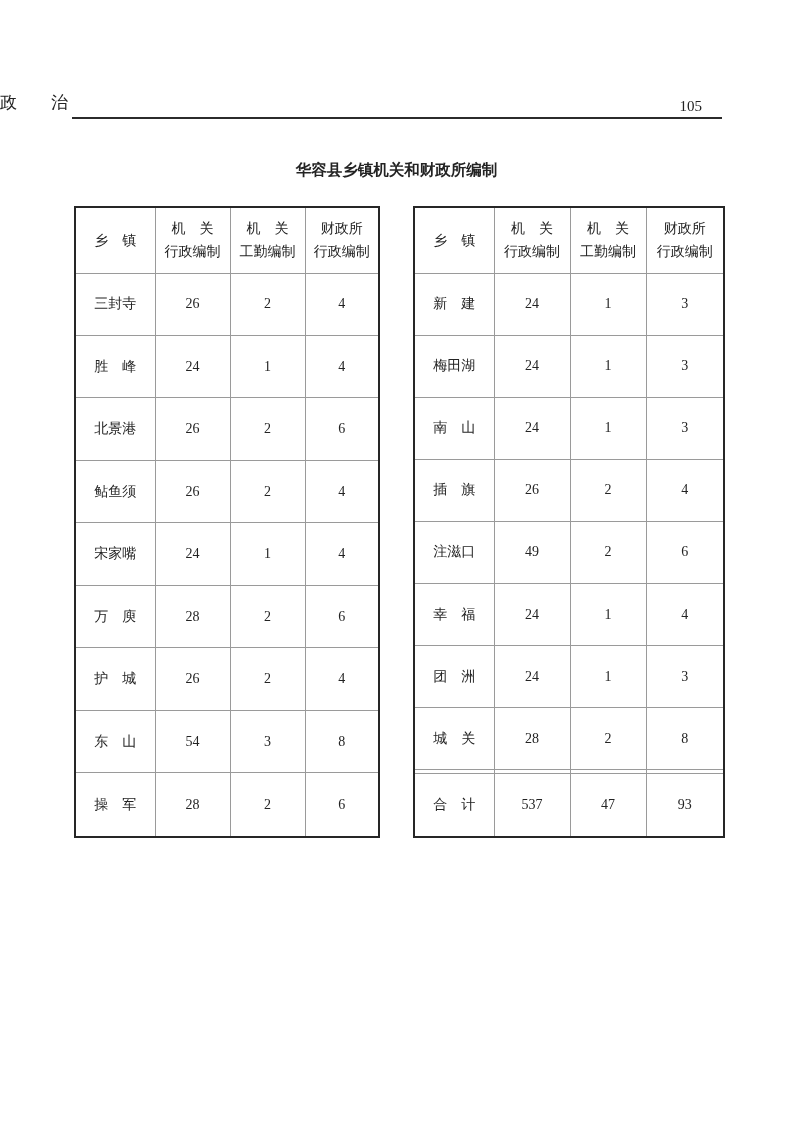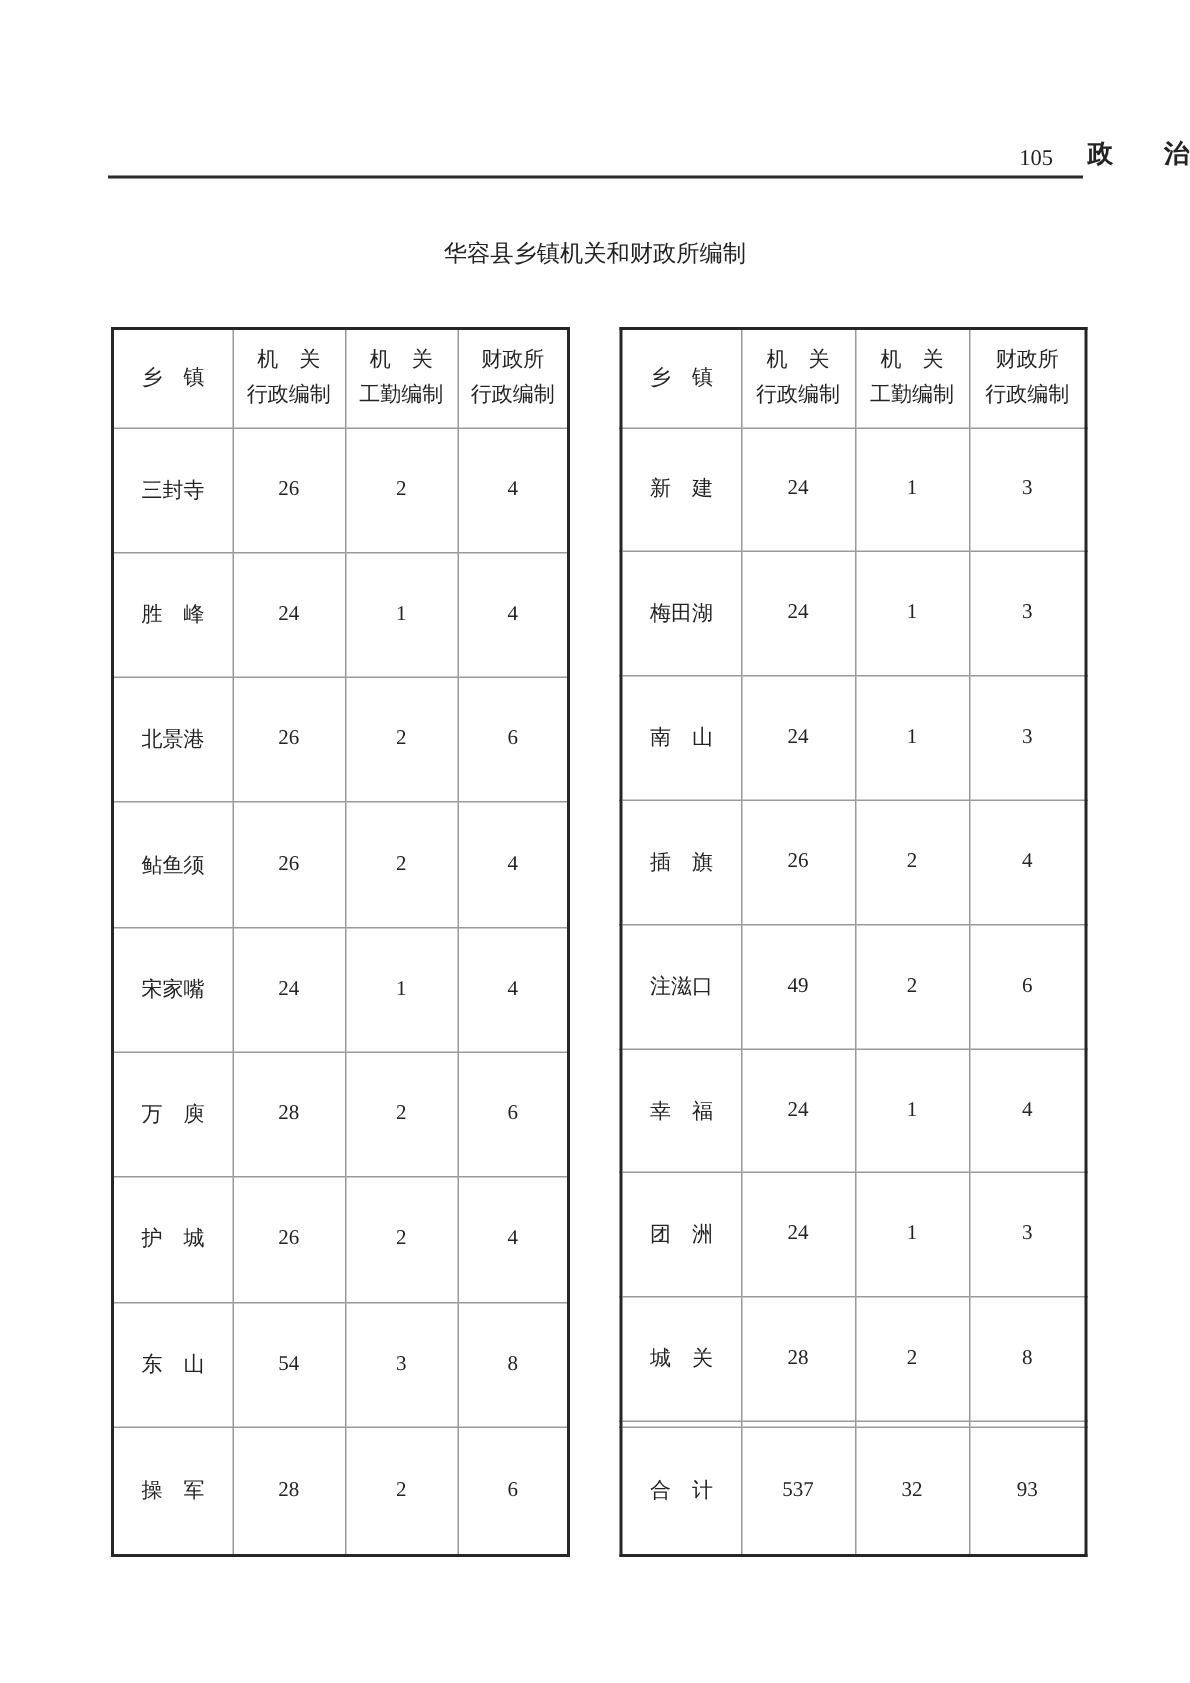--- a/index.html
+++ b/index.html
@@ -14,23 +14,23 @@
     background: var(--page-bg, #ffffff);
     color: var(--ink, #232323);
     font-family: "Liberation Serif", serif;
     overflow: hidden;
   }
   .section-title {
     position: absolute;
     top: 93px;
     left: 0;
     width: 100%;
-    text-align: right;
+    text-align: left;
     font-family: "Liberation Sans", sans-serif;
-    font-weight: 700;
+    font-weight: 400;
     font-size: 17px;
     line-height: 20px;
   }
   .page-number {
     position: absolute;
     top: 97px;
     right: 91px;
     font-family: "Liberation Serif", serif;
     font-size: 15px;
     line-height: 18px;
@@ -44,28 +44,28 @@
     height: 2px;
     background: #2b2b2b;
   }
   .table-title {
     position: absolute;
     top: 160px;
     left: 0;
     width: 100%;
     text-align: center;
     font-family: "Liberation Sans", sans-serif;
-    font-weight: 400;
+    font-weight: 700;
     font-size: 15.5px;
     line-height: 19px;
   }
   table.data-table {
     position: absolute;
-    top: 218px;
-    height: 820px;
+    top: 206px;
+    height: 632px;
     border-collapse: collapse;
     table-layout: fixed;
     border: 2px solid #262626;
   }
   table.data-table.left  { left: 74px;  width: 304px; }
   table.data-table.right { left: 413px; width: 310px; }
   .data-table th, .data-table td {
     border: 1px solid var(--grid, #9a9a9a);
     padding: 0;
     text-align: center;
@@ -239,19 +239,19 @@
         </tr>
         <tr>
           <td></td>
           <td></td>
           <td></td>
           <td></td>
         </tr>
         <tr>
           <td>合　计</td>
           <td>537</td>
-          <td>32</td>
+          <td>47</td>
           <td>93</td>
         </tr>
       </tbody>
   </table>
 
 </div>
 
 </body></html>

